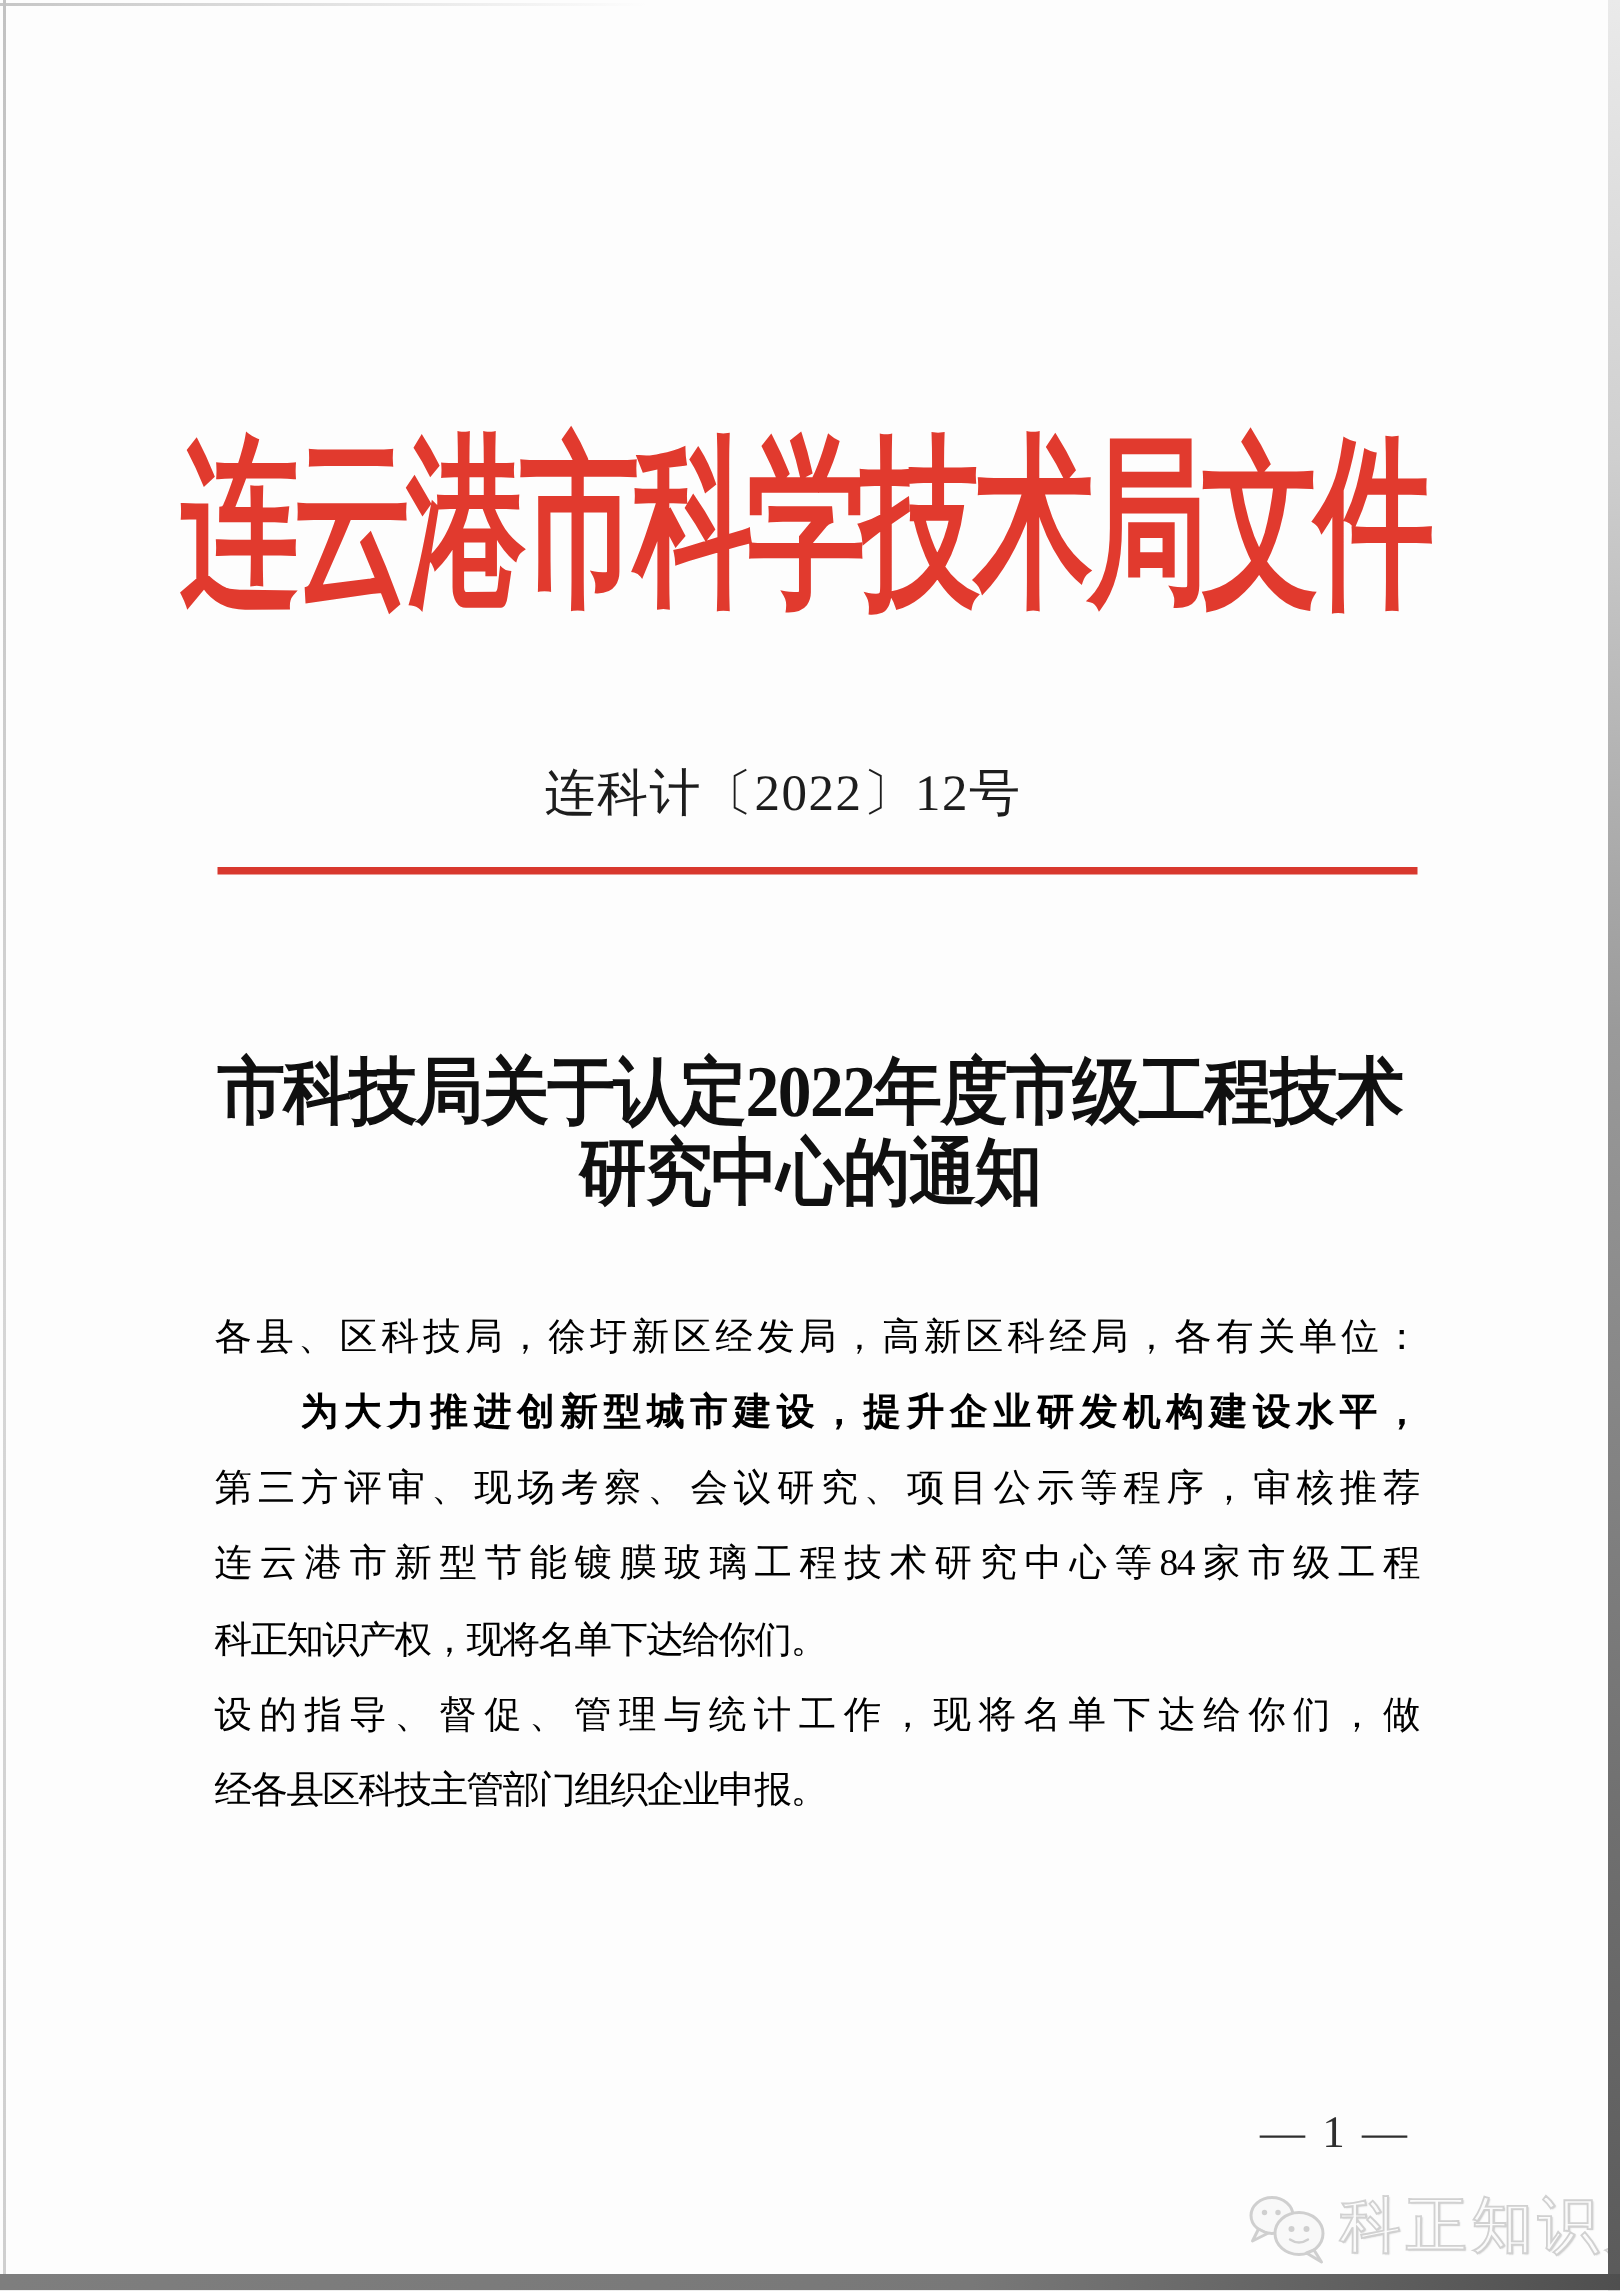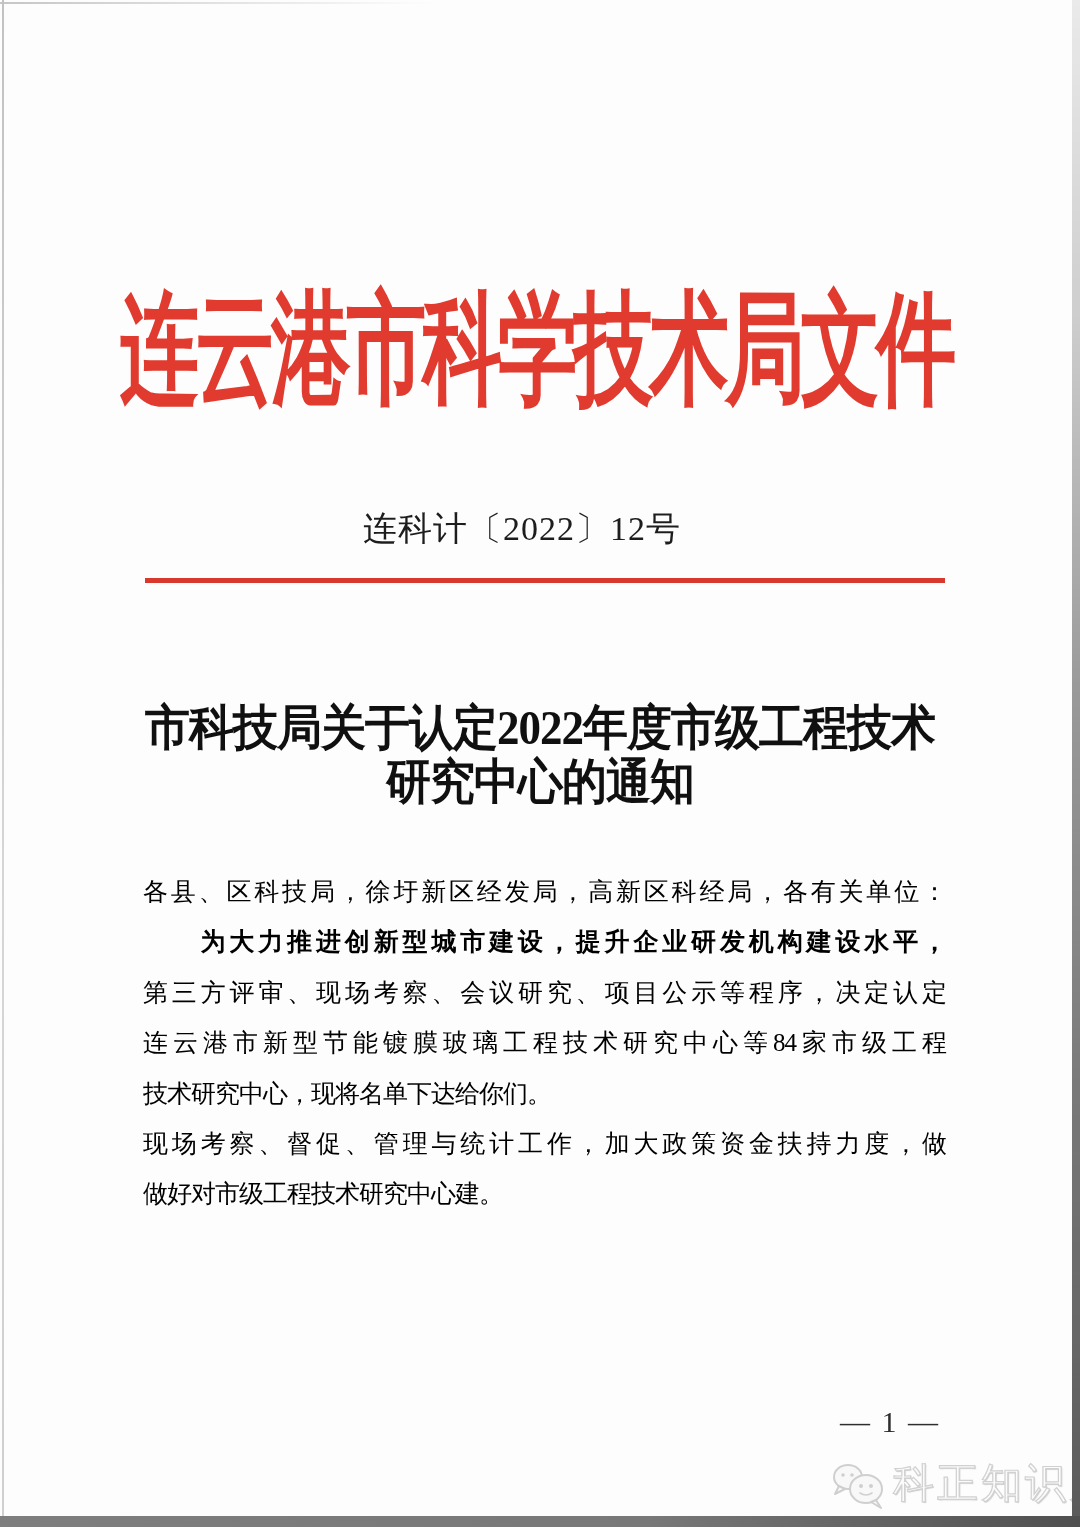--- a/index.html
+++ b/index.html
@@ -119,25 +119,25 @@
   <div class="red-rule"></div>
 
   <div class="doc-title">
     <div>市科技局关于认定2022年度市级工程技术</div>
     <div>研究中心的通知</div>
   </div>
 
   <div class="doc-body">
     <div class="body-line fill">各县、区科技局，徐圩新区经发局，高新区科经局，各有关单位：</div>
     <div class="body-line fill indent">为大力推进创新型城市建设，提升企业研发机构建设水平，</div>
-    <div class="body-line fill">第三方评审、现场考察、会议研究、项目公示等程序，决定认定</div>
+    <div class="body-line fill">第三方评审、现场考察、会议研究、项目公示等程序，审核推荐</div>
     <div class="body-line fill">连云港市新型节能镀膜玻璃工程技术研究中心等84家市级工程</div>
-    <div class="body-line">技术研究中心，现将名单下达给你们。</div>
-    <div class="body-line fill">现场考察、督促、管理与统计工作，加大政策资金扶持力度，做</div>
-    <div class="body-line">做好对市级工程技术研究中心建。</div>
+    <div class="body-line">科正知识产权，现将名单下达给你们。</div>
+    <div class="body-line fill">设的指导、督促、管理与统计工作，现将名单下达给你们，做</div>
+    <div class="body-line">经各县区科技主管部门组织企业申报。</div>
   </div>
 
   <div class="page-number">— 1 —</div>
 
   <div class="watermark">
     <span class="watermark-logo">
       <svg viewBox="0 0 56 52" width="56" height="52">
         <g fill="#f8f8f8" stroke="#cbcbcb" stroke-width="2">
           <ellipse cx="17" cy="19" rx="14" ry="12"></ellipse>
           <path d="M8 28 L4 36 L14 31 Z" stroke-linejoin="round"></path>

